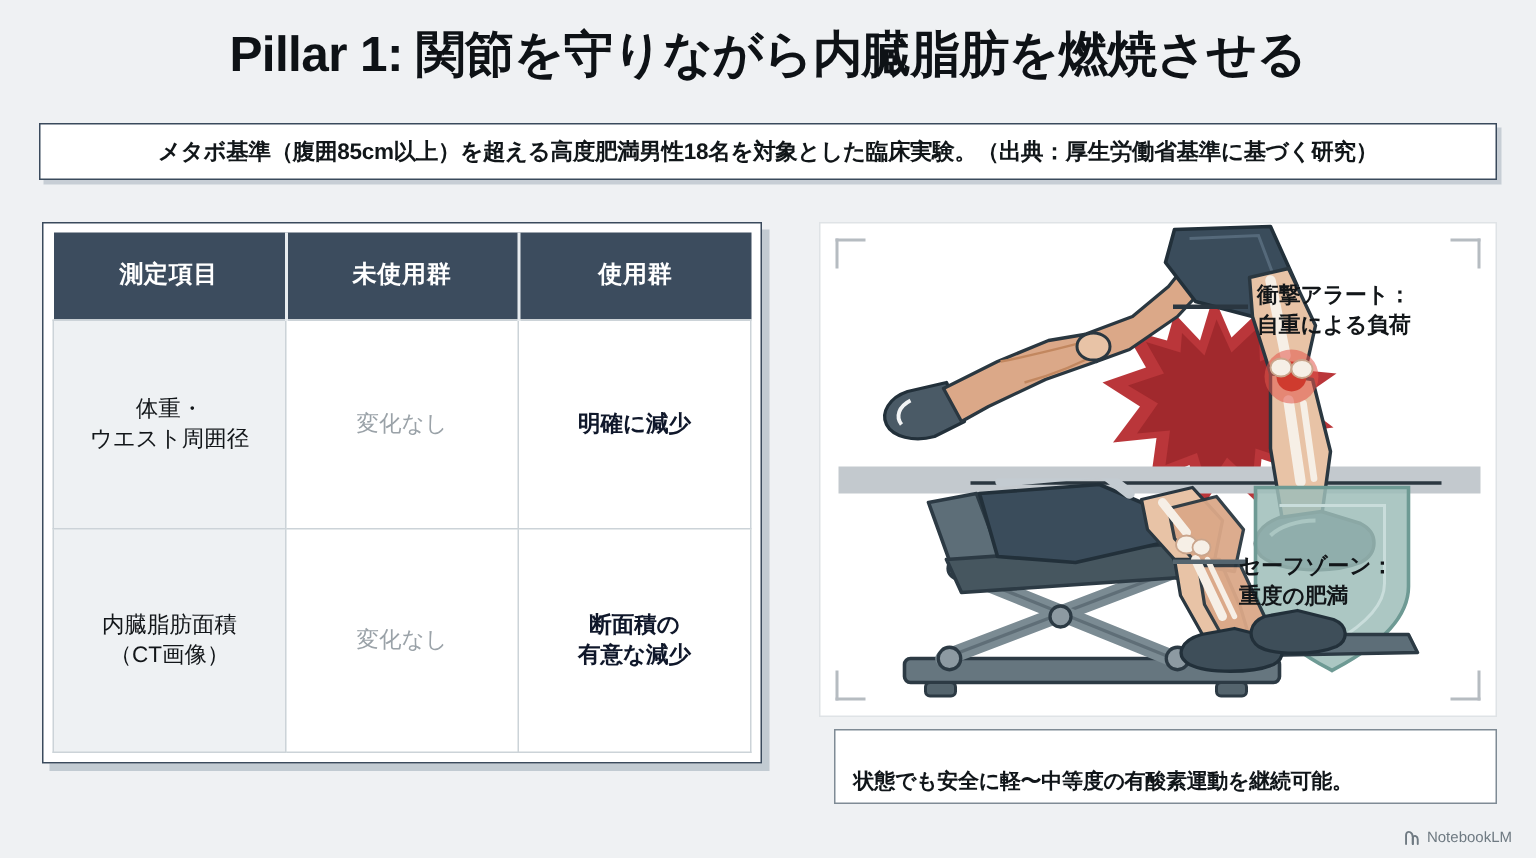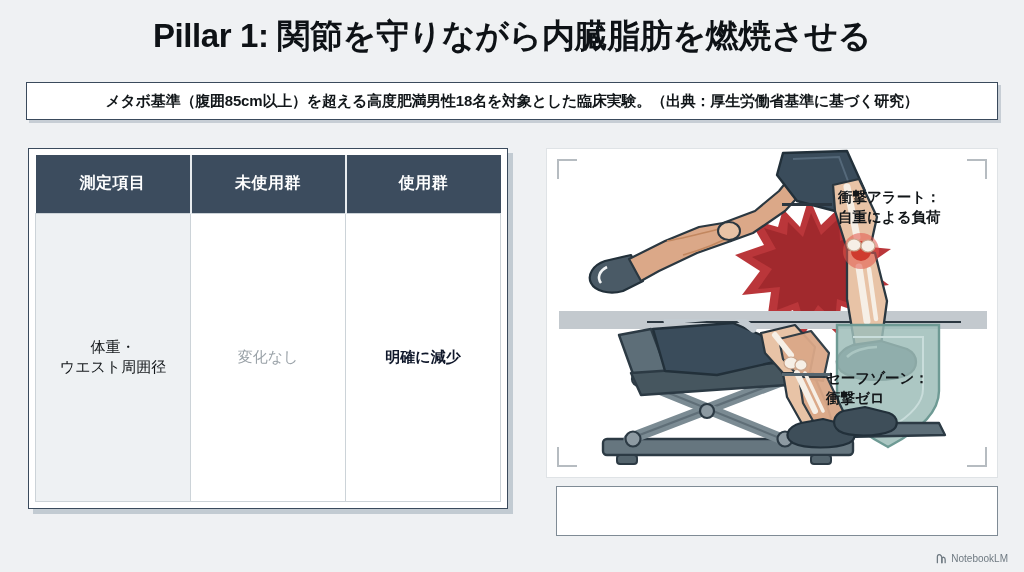--- a/index.html
+++ b/index.html
@@ -192,20 +192,31 @@
       <tr class="row1">
         <td class="label-cell">
           <div>体重・</div>
           <div>ウエスト周囲径</div>
         </td>
         <td class="none-cell">変化なし</td>
         <td class="good-cell">
           <div>明確に減少</div>
         </td>
       </tr>
+      <tr class="row2">
+        <td class="label-cell">
+          <div>内臓脂肪面積</div>
+          <div>（CT画像）</div>
+        </td>
+        <td class="none-cell">変化なし</td>
+        <td class="good-cell">
+          <div>断面積の</div>
+          <div>有意な減少</div>
+        </td>
+      </tr>
     </tbody>
   </table>
 </div>
 
 <div class="illus-card">
   <span class="corner tl"></span>
   <span class="corner bl"></span>
   <span class="corner tr"></span>
   <span class="corner br"></span>
 
@@ -305,26 +316,27 @@
 
 <div class="leader l1"></div>
 <div class="anno impact">
   <div>衝撃アラート：</div>
   <div>自重による負荷</div>
 </div>
 
 <div class="leader l2"></div>
 <div class="anno safe">
   <div>セーフゾーン：</div>
-  <div>衝撃ゼロ</div>
+  <div>重度の肥満</div>
 </div>
 
 <div class="caption-box">
   <p>
     <br>
+    <span>状態でも安全に軽〜中等度の有酸素運動を継続可能。</span>
   </p>
 </div>
 
 <div class="watermark">
   <svg width="11" height="11" viewBox="0 0 12 12">
     <path d="M1.5 10.5 L1.5 4 C1.5 2.2 3 1.2 4.6 2 C6 2.7 6.4 4.3 6.4 6 L6.4 10.5" fill="none" stroke="#6f7a82" stroke-width="1.4" stroke-linecap="round"></path>
     <path d="M6.4 10.5 L6.4 6.4 C6.4 5 7.5 4.3 8.6 4.8 C9.6 5.2 10 6.2 10 7.3 L10 10.5" fill="none" stroke="#6f7a82" stroke-width="1.4" stroke-linecap="round"></path>
   </svg>
   <span>NotebookLM</span>
 </div>

